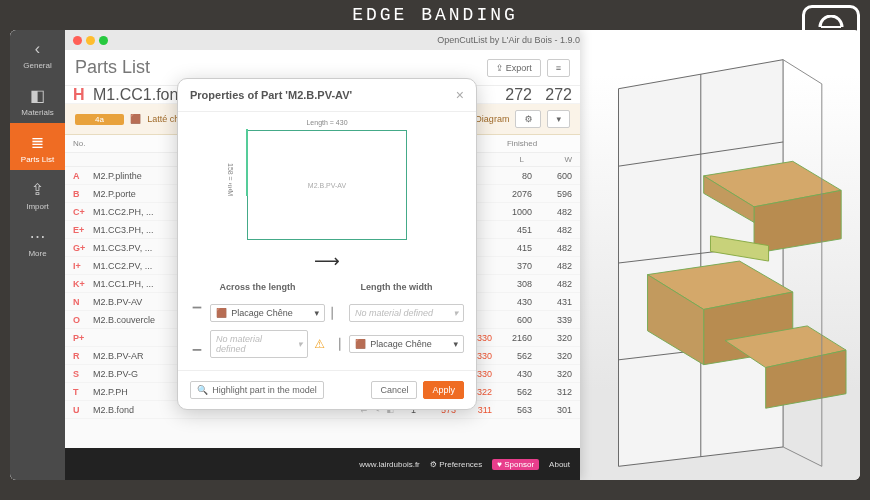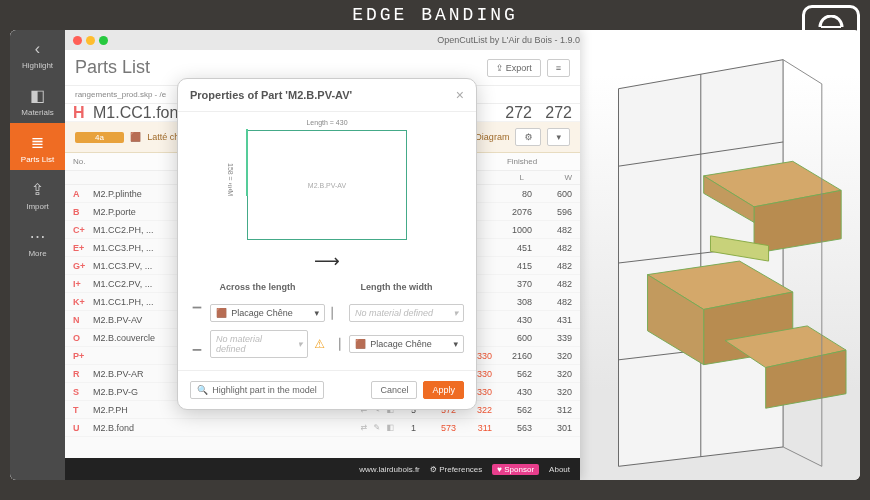--- a/index.html
+++ b/index.html
@@ -34,21 +34,21 @@
   .trow { display:flex; padding:3px 8px; border-bottom:1px solid #f3f3f3; align-items:center; height:18px;}
   .trow .ltr{ width:20px; font-weight:600;}
   .trow .nm{ flex:1; color:#555; white-space:nowrap; overflow:hidden; text-overflow:ellipsis;}
   .trow .icons{ width:60px; color:#bbb; font-size:8px; letter-spacing:2px; text-align:right;}
   .trow .q{width:20px; text-align:right; color:#555;}
   .trow .cut{width:40px; text-align:right; color:#e53;}
   .trow .et{width:36px; text-align:right; color:#e53;}
   .trow .l{width:40px; text-align:right; color:#555;}
   .trow .w{width:40px; text-align:right; color:#555;}
   .H{color:#e66}.A{color:#e66}.B{color:#e66}.C{color:#e66}.E{color:#e66}.G{color:#e66}.I{color:#e66}.K{color:#e66}.N{color:#e66}.O{color:#e66}.P{color:#e66}.R{color:#e66}.S{color:#e66}.T{color:#e66}.U{color:#e66}
-  .footer { height:22px; background:#222; color:#ddd; font-size:8px; display:flex; align-items:center; justify-content:flex-end; gap:10px; padding:0 10px;}
+  .footer { height:32px; background:#222; color:#ddd; font-size:8px; display:flex; align-items:center; justify-content:flex-end; gap:10px; padding:0 10px;}
   .footer .pill{ background:#e83e8c; color:#fff; padding:1px 5px; border-radius:2px;}
   
   .modal { position:absolute; top:48px; left:167px; width:300px; background:#fff; border:1px solid #ccc; box-shadow:0 4px 20px rgba(0,0,0,.2); border-radius:10px; z-index:10; font-size:10px; color:#555;}
   .modal-head{ padding:8px 12px; border-bottom:1px solid #eee; display:flex; align-items:center;}
   .modal-title{ font-weight:600; font-size:11px;}
   .modal-close{ margin-left:auto; color:#aaa; cursor:pointer; font-size:14px;}
   .modal-tabs{ display:flex; border-bottom:1px solid #eee; font-size:9px;}
   .mtab{ padding:6px 10px; color:#888; cursor:pointer; border-right:1px solid #f2f2f2;}
   .mtab.active{ background:#f6f6f6; color:#333; box-shadow:inset 0 -2px 0 #ef6c23;}
   .modal-body{ padding:12px;}
@@ -105,21 +105,21 @@
         <polygon points="172,328 255,310 255,355 172,370" fill="#b88c50" stroke="#7a5"></polygon>
       </g>
       <line x1="190" y1="10" x2="230" y2="35" stroke="#888"></line>
       <line x1="190" y1="410" x2="230" y2="430" stroke="#888"></line>
       <line x1="230" y1="35" x2="230" y2="430" stroke="#888"></line>
     </svg>
   </div>
 
   <div class="app-window">
     <div class="sidebar">
-      <div class="sidebar-item"><span class="sidebar-icon">‹</span><span>Highlight</span></div>
+      <div class="sidebar-item"><span class="sidebar-icon">‹</span><span>General</span></div>
       <div class="sidebar-item"><span class="sidebar-icon">◧</span><span>Materials</span></div>
       <div class="sidebar-item active"><span class="sidebar-icon">≣</span><span>Parts List</span></div>
       <div class="sidebar-item"><span class="sidebar-icon">⇪</span><span>Import</span></div>
       <div class="sidebar-item"><span class="sidebar-icon">⋯</span><span>More</span></div>
     </div>
 
     <div class="main">
       <div class="titlebar">
         <div class="tl-dots">
           <span class="tl-dot tl-red"></span>
@@ -127,21 +127,20 @@
           <span class="tl-dot tl-grn"></span>
         </div>
         <span class="titlebar-title">OpenCutList by L'Air du Bois - 1.9.0</span>
       </div>
 
       <div class="header-row">
         <span class="page-title">Parts List</span>
         <span class="btn">⇪ Export</span>
         <span class="btn">≡</span>
       </div>
-      <div class="subhead">rangements_prod.skp - /e</div>
 
       <div class="trow" style="background:#fff;">
         <span class="ltr H">H</span>
         <span class="nm">M1.CC1.fond</span>
         <span class="icons"></span>
           <span class="q"></span>
           <span class="cut"></span>
           <span class="et"></span>
         <span class="l">272</span>
         <span class="w">272</span>

